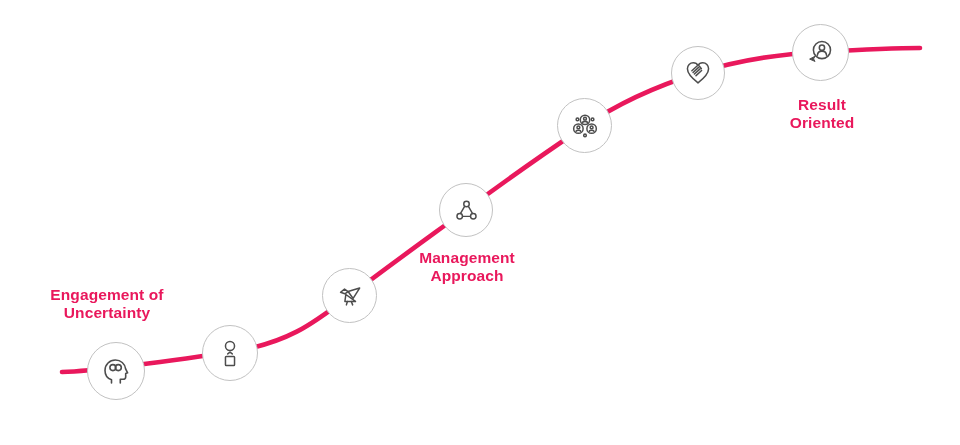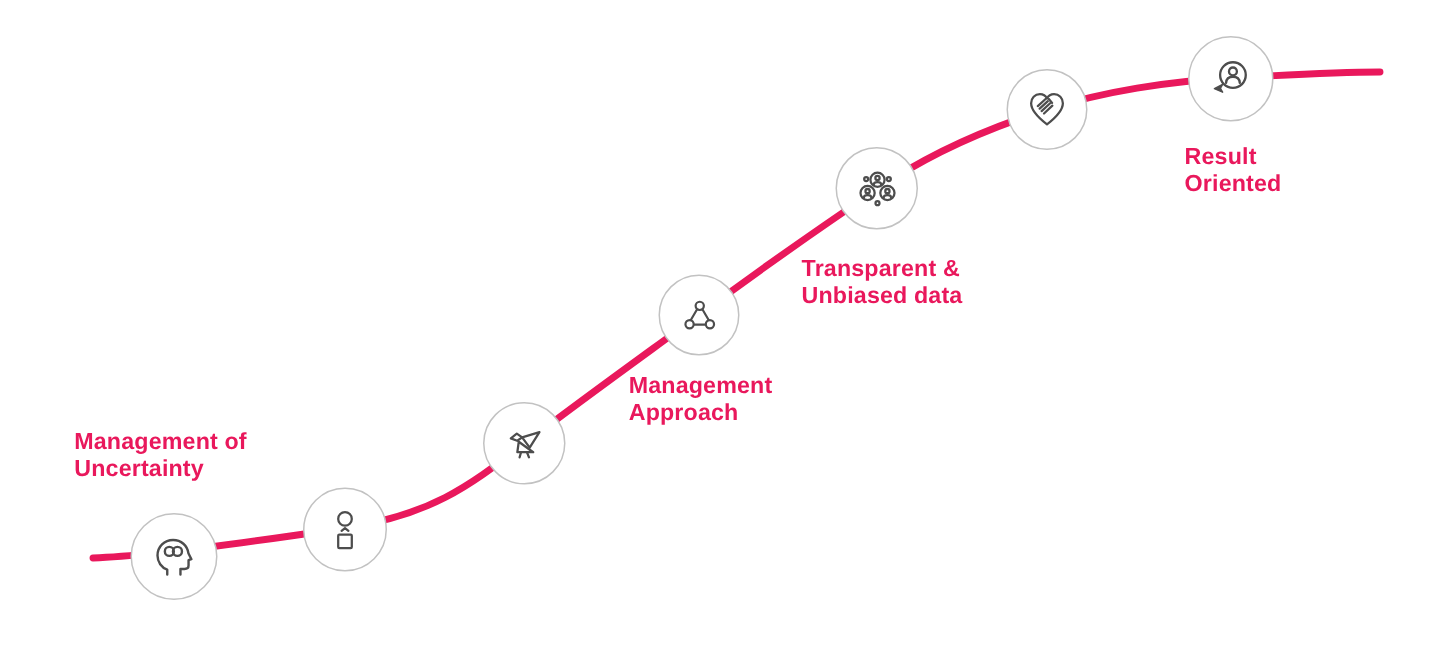--- a/index.html
+++ b/index.html
@@ -12,21 +12,21 @@
     position:absolute;background:#fff;border:1.6px solid #C2C2C2;border-radius:50%;
     display:flex;align-items:center;justify-content:center;box-sizing:border-box;
   }
   .node svg{display:block;}
   .icon-stroke{stroke:#4D4D4D;stroke-width:1.6;fill:none;stroke-linecap:round;stroke-linejoin:round;}
   .icon-fill{fill:#4D4D4D;stroke:#4D4D4D;stroke-width:1;stroke-linejoin:round;}
   .icon-mask{fill:#fff;stroke:#4D4D4D;stroke-width:1.6;}
   .label{
     position:absolute;transform:translateX(-50%);
     color:#E9185C;font-weight:700;font-size:15.5px;line-height:18px;
-    text-align:left;white-space:pre-line;letter-spacing:.1px;
+    text-align:center;white-space:pre-line;letter-spacing:.1px;
   }
 </style>
 </head>
 <body>
 
 <div class="canvas">
 
   <svg class="curve-svg" width="960" height="445" viewBox="0 0 960 445" aria-hidden="true">
     <path d="M62 372
              C 95 371, 150 364, 230 352
@@ -99,22 +99,20 @@
 
   <div class="node" style="left:792px;top:24px;width:57px;height:57px;">
     <svg width="35" height="35" viewBox="0 0 36 36">
       <circle class="icon-stroke" cx="19.5" cy="15.5" r="8.8"></circle>
       <circle class="icon-stroke" cx="19.5" cy="13" r="2.7"></circle>
       <path class="icon-stroke" d="M14.8 20.8 C15 17.8 16.8 16.6 19.5 16.6 C22.2 16.6 24 17.8 24.2 20.8"></path>
       <path class="icon-fill" d="M12.4 21.8 L6.8 24.8 L12.4 27.2 L10.9 24.6 Z"></path>
     </svg>
   </div>
 
-  <div class="label" style="left:107px;top:286px;">Management of
+  <div class="label" style="left:107px;top:286px;">Engagement of
 Uncertainty</div>
   <div class="label" style="left:467px;top:249px;">Management
 Approach</div>
-  <div class="label" style="left:588px;top:171px;">Transparent &amp;
-Unbiased data</div>
   <div class="label" style="left:822px;top:96px;">Result
 Oriented</div>
 
 </div>
 
 </body></html>

